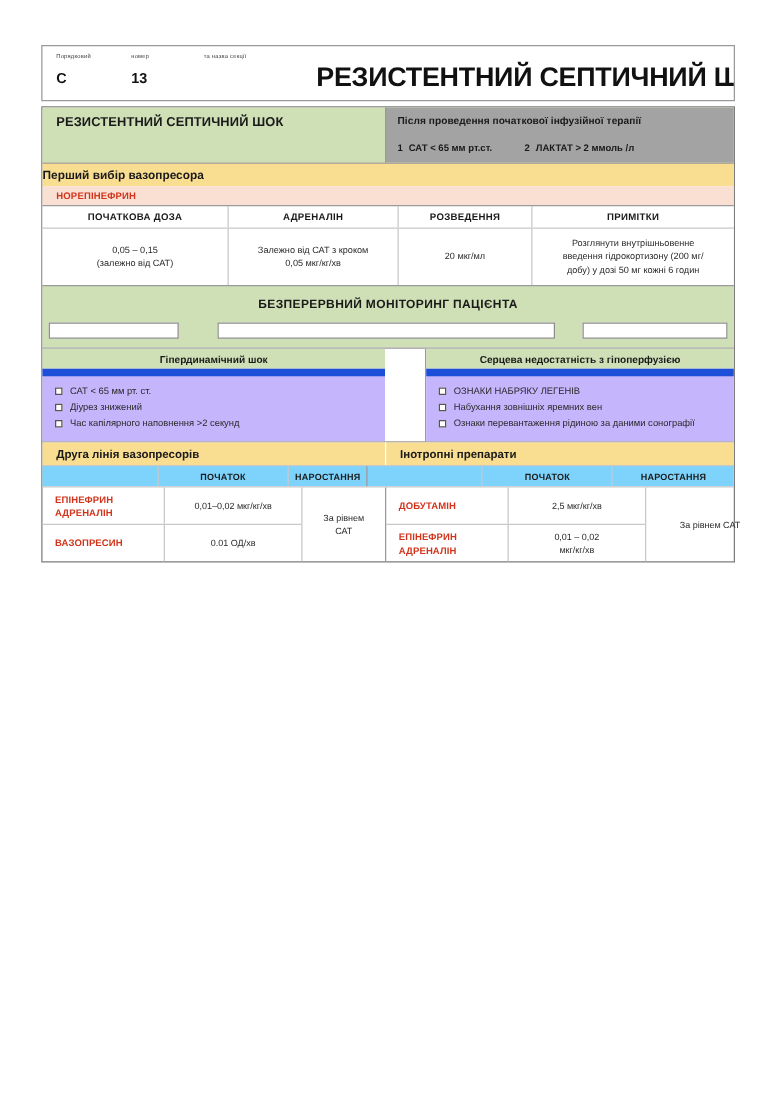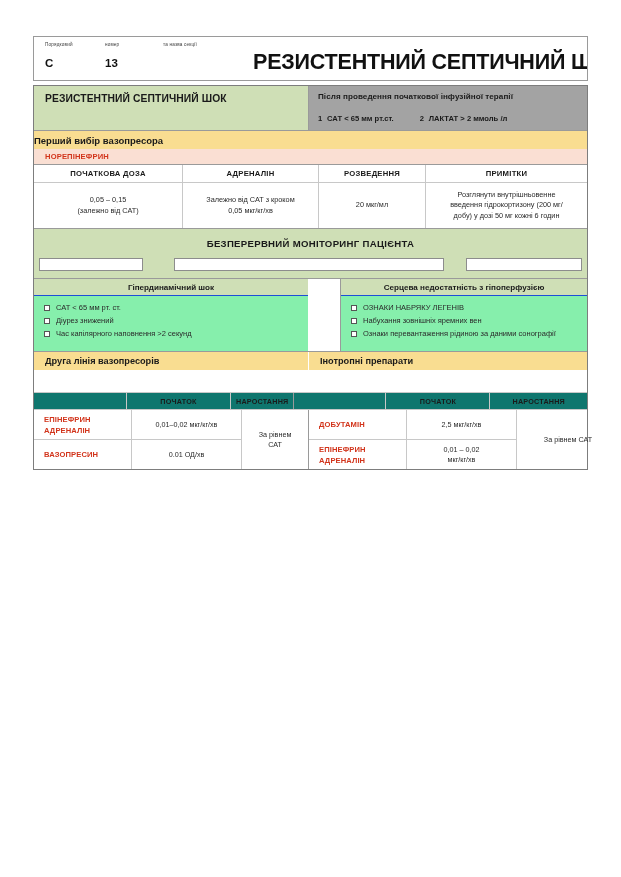--- a/index.html
+++ b/index.html
@@ -243,22 +243,22 @@
     background: #cfdfb6;
     height: 16px;
     display: flex;
     align-items: center;
     justify-content: center;
     font-size: 8.1px;
     font-weight: bold;
     color: #1a1a1a;
   }
   .col-bd {
-    background: #86efac;
-    border-top: 1px solid #1d4ed8;
+    background: #c4b5fd;
+    border-top: 6px solid #1d4ed8;
     padding: 6px 6px 7px 10px;
     box-sizing: border-box;
     min-height: 56px;
   }
   .chk-row {
     display: flex;
     align-items: flex-start;
     font-size: 7.5px;
     color: #2a2a2a;
     line-height: 12px;
@@ -284,21 +284,21 @@
     align-items: center;
     padding-left: 11px;
     box-sizing: border-box;
     font-size: 9.2px;
     font-weight: bold;
     color: #1a1a1a;
   }
   .sec-hd .sh-l { width: 274px; }
   .sec-hd .sh-r { flex: 1; border-left: 1px solid #ffffff; }
 
-  .sub-hd { display: flex; background: #0f766e; height: 16px; border-top: 1px solid #c8c8c8; margin-top: 22px; }
+  .sub-hd { display: flex; background: #7dd3fc; height: 16px; border-top: 1px solid #c8c8c8; }
   .sub-hd > div {
     display: flex;
     align-items: center;
     justify-content: center;
     font-size: 7.2px;
     font-weight: bold;
     letter-spacing: 0.2px;
     color: #1a1a1a;
     border-left: 1px solid #c8c8c8;
     box-sizing: border-box;

